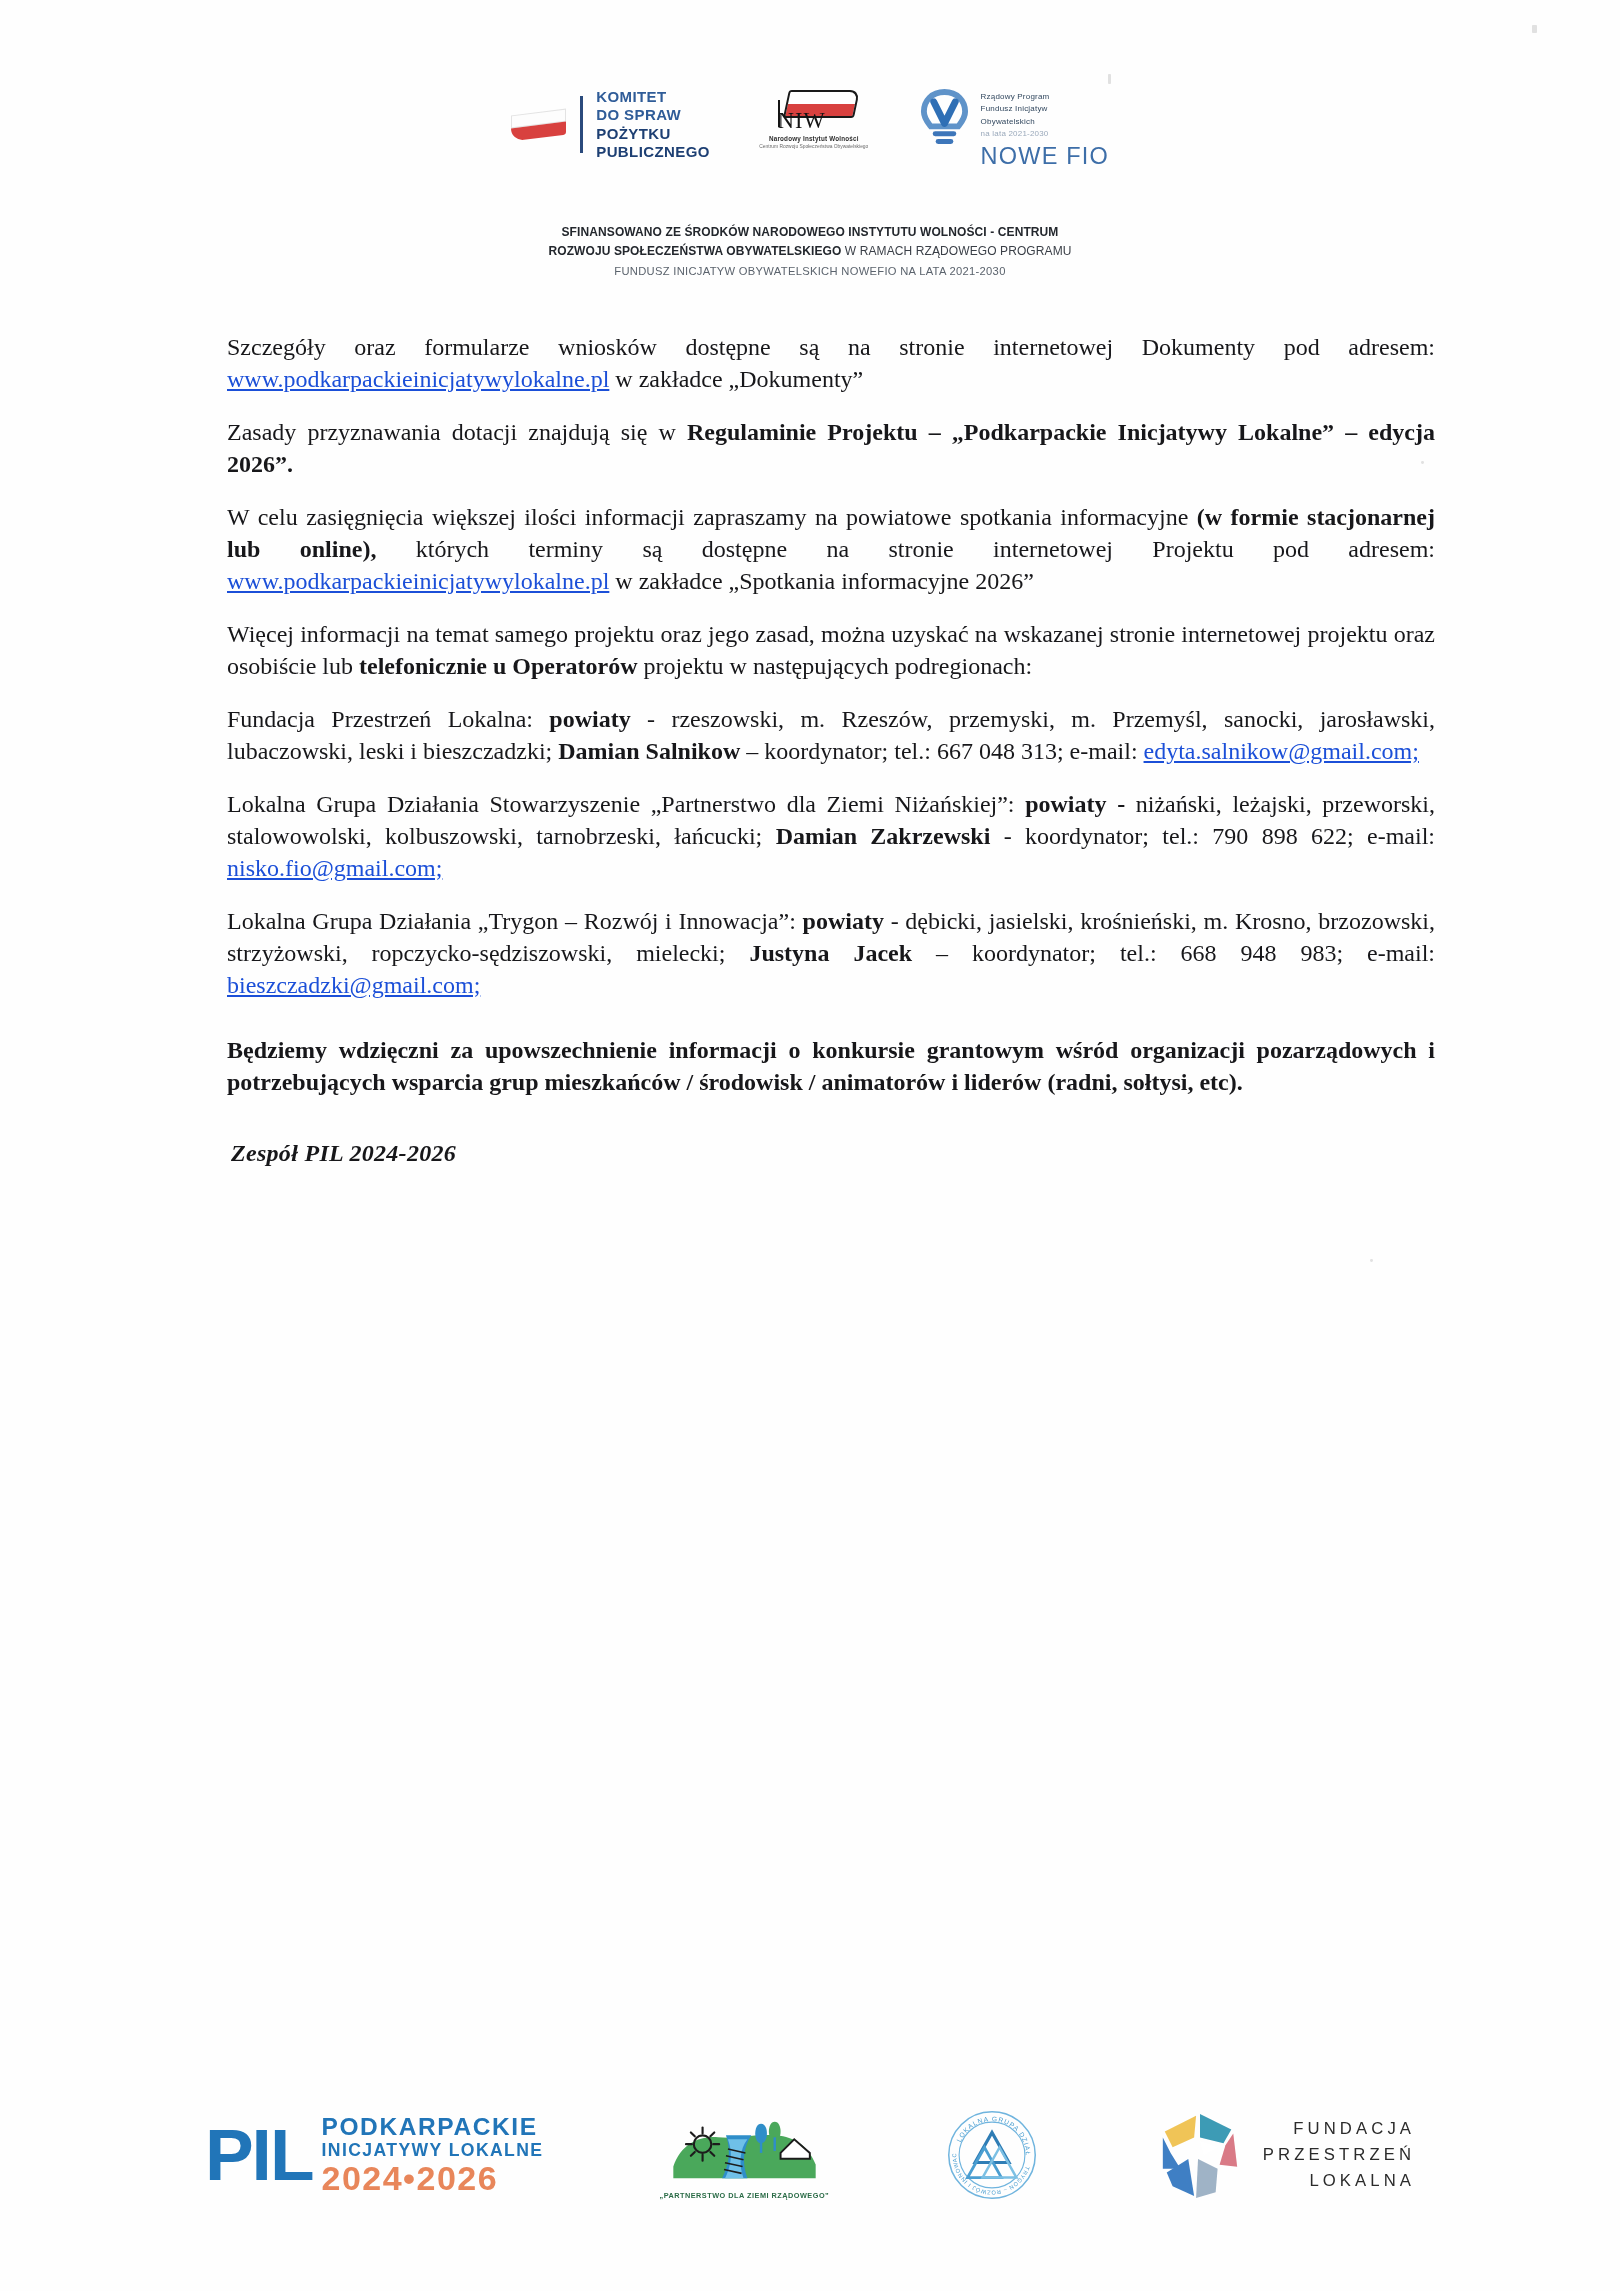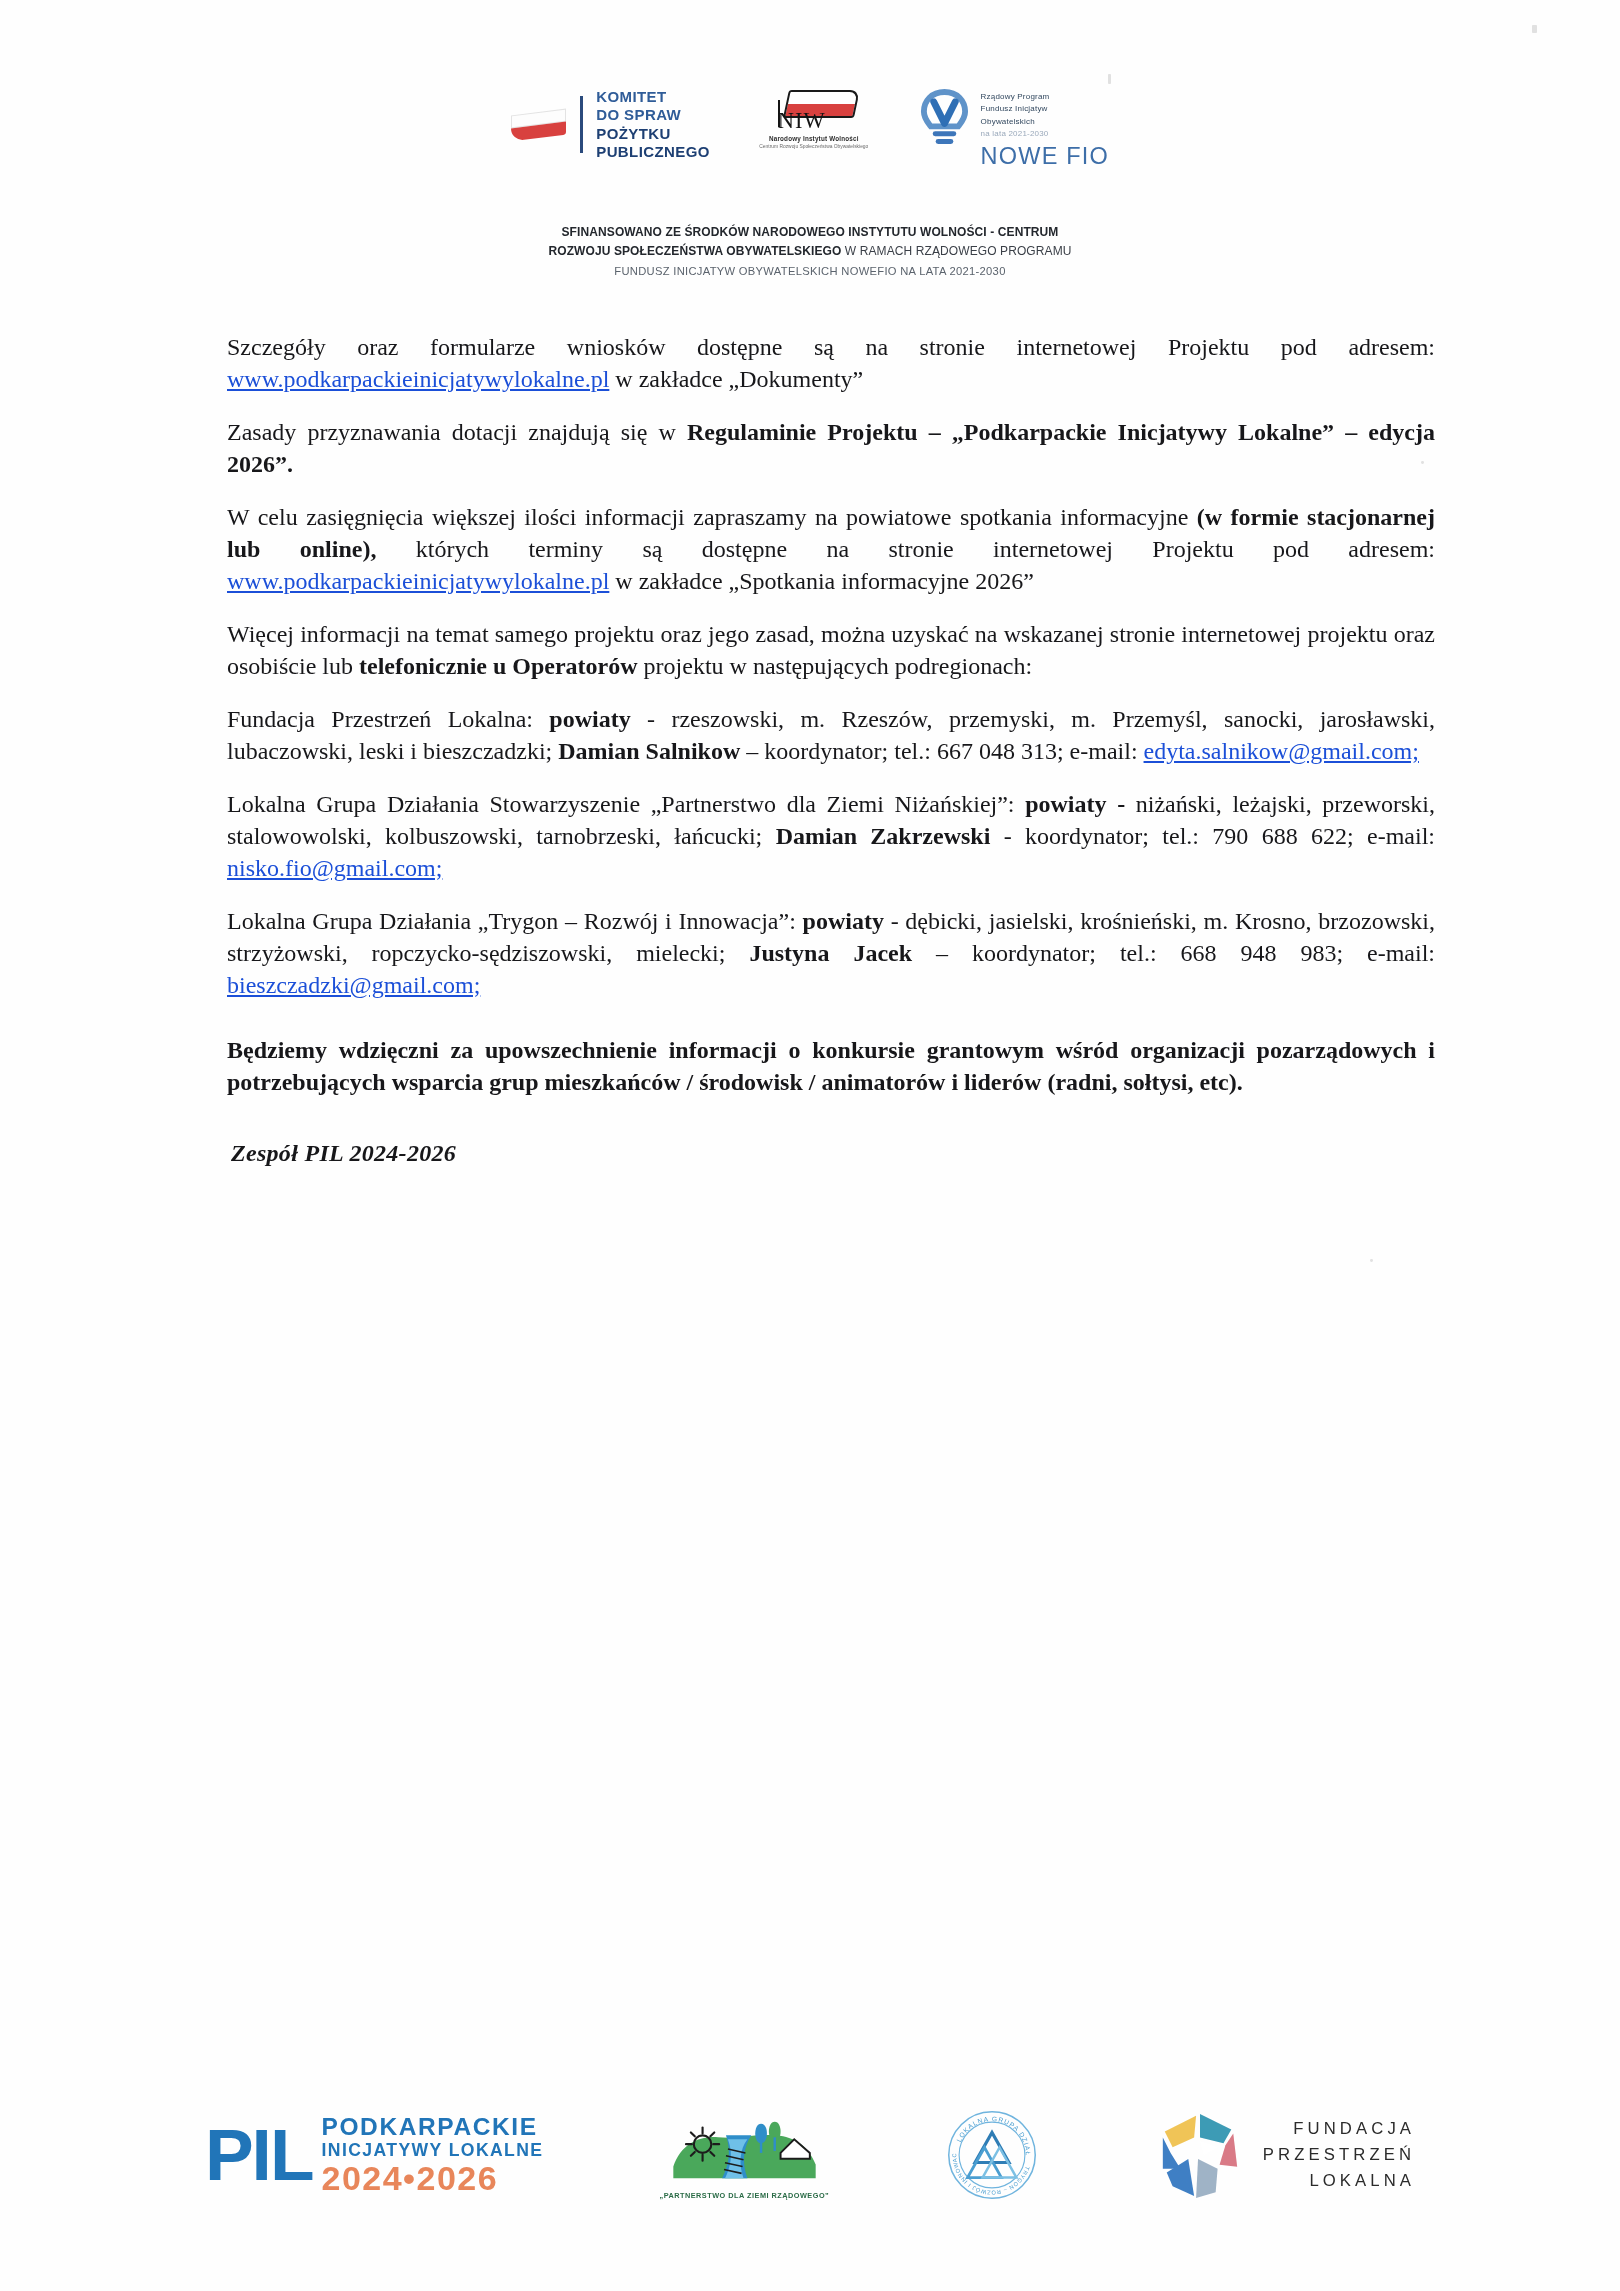--- a/index.html
+++ b/index.html
@@ -205,31 +205,31 @@
       <b>SFINANSOWANO ZE ŚRODKÓW NARODOWEGO INSTYTUTU WOLNOŚCI - CENTRUM</b>
     </div>
     <div>
       <b>ROZWOJU SPOŁECZEŃSTWA OBYWATELSKIEGO</b><span> W RAMACH RZĄDOWEGO PROGRAMU</span>
     </div>
     <div class="l3">FUNDUSZ INICJATYW OBYWATELSKICH NOWEFIO NA LATA 2021-2030</div>
   </div>
 
   <div class="body-text">
 
-    <p><span>Szczegóły oraz formularze wniosków dostępne są na stronie internetowej Projektu pod adresem: </span><a class="doclink" href="#">www.podkarpackieinicjatywylokalne.pl</a><span> w zakładce „Dokumenty”</span></p>
+    <p><span>Szczegóły oraz formularze wniosków dostępne są na stronie internetowej Dokumenty pod adresem: </span><a class="doclink" href="#">www.podkarpackieinicjatywylokalne.pl</a><span> w zakładce „Dokumenty”</span></p>
 
     <p><span>Zasady przyznawania dotacji znajdują się w </span><b>Regulaminie Projektu – „Podkarpackie Inicjatywy Lokalne” – edycja 2026”.</b></p>
 
     <p><span>W celu zasięgnięcia większej ilości informacji zapraszamy na powiatowe spotkania informacyjne </span><b>(w formie stacjonarnej lub online),</b><span> których terminy są dostępne na stronie internetowej Projektu pod adresem: </span><a class="doclink" href="#">www.podkarpackieinicjatywylokalne.pl</a><span> w zakładce „Spotkania informacyjne 2026”</span></p>
 
     <p><span>Więcej informacji na temat samego projektu oraz jego zasad, można uzyskać na wskazanej stronie internetowej projektu oraz osobiście lub </span><b>telefonicznie u Operatorów</b><span> projektu w następujących podregionach:</span></p>
 
     <p><span>Fundacja Przestrzeń Lokalna: </span><b>powiaty</b><span> - rzeszowski, m. Rzeszów, przemyski, m. Przemyśl, sanocki, jarosławski, lubaczowski, leski i bieszczadzki; </span><b>Damian Salnikow</b><span> – koordynator; tel.: 667 048 313; e-mail: </span><a class="doclink" href="#">edyta.salnikow@gmail.com;</a></p>
 
-    <p><span>Lokalna Grupa Działania Stowarzyszenie „Partnerstwo dla Ziemi Niżańskiej”: </span><b>powiaty -</b><span> niżański, leżajski, przeworski, stalowowolski, kolbuszowski, tarnobrzeski, łańcucki; </span><b>Damian Zakrzewski</b><span> - koordynator; tel.: 790 688 622; e-mail: </span><a class="doclink" href="#">nisko.fio@gmail.com;</a></p>
+    <p><span>Lokalna Grupa Działania Stowarzyszenie „Partnerstwo dla Ziemi Niżańskiej”: </span><b>powiaty -</b><span> niżański, leżajski, przeworski, stalowowolski, kolbuszowski, tarnobrzeski, łańcucki; </span><b>Damian Zakrzewski</b><span> - koordynator; tel.: 790 898 622; e-mail: </span><a class="doclink" href="#">nisko.fio@gmail.com;</a></p>
 
     <p><span>Lokalna Grupa Działania „Trygon – Rozwój i Innowacja”: </span><b>powiaty</b><span> - dębicki, jasielski, krośnieński, m. Krosno, brzozowski, strzyżowski, ropczycko-sędziszowski, mielecki; </span><b>Justyna Jacek</b><span> – koordynator; tel.: 668 948 983; e-mail: </span><a class="doclink" href="#">bieszczadzki@gmail.com;</a></p>
 
     <p class="closing"><b>Będziemy wdzięczni za upowszechnienie informacji o konkursie grantowym wśród organizacji pozarządowych i potrzebujących wsparcia grup mieszkańców / środowisk / animatorów i liderów (radni, sołtysi, etc).</b></p>
   </div>
 
   <div class="signature">Zespół PIL 2024-2026</div>
 
   <div class="footer-logos">
 

